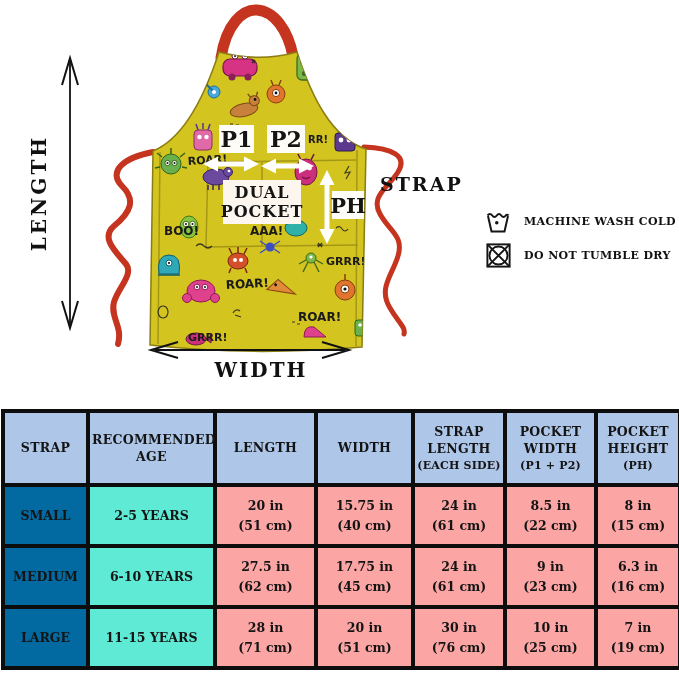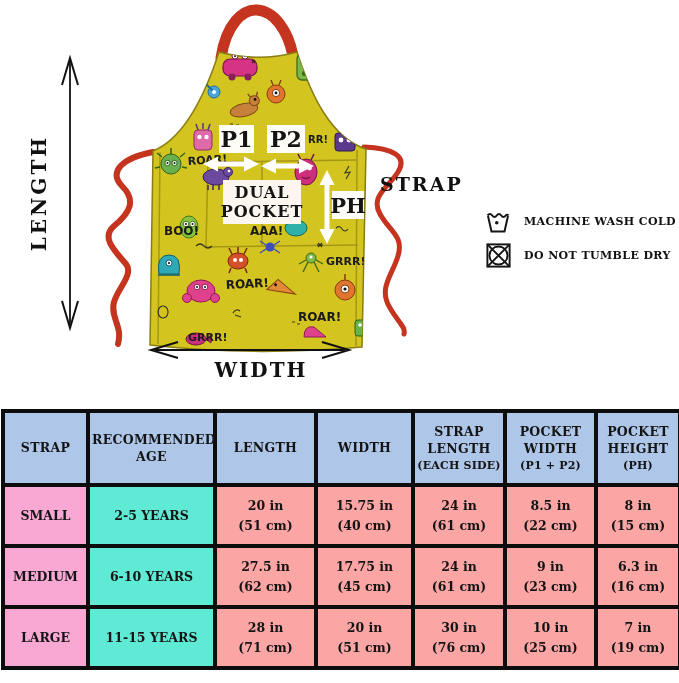--- a/index.html
+++ b/index.html
@@ -14,21 +14,21 @@
   .care-ic{width:34px;height:33px;display:flex;align-items:center;justify-content:center;flex:0 0 34px;}
   .care-lab{font-size:11px;font-weight:bold;letter-spacing:.4px;margin-left:9px;white-space:nowrap;color:#111;}
 
   
   #size-table{position:absolute;left:1px;top:409px;width:677px;border-collapse:collapse;table-layout:fixed;}
   #size-table th,#size-table td{border:4px solid #0d0d0d;text-align:center;vertical-align:middle;padding:0 2px;}
   #size-table th{background:#aec6e8;font-size:12.5px;font-weight:bold;letter-spacing:.3px;line-height:1.4;height:70px;}
   #size-table th .sub{display:block;font-size:11px;letter-spacing:.2px;}
   #size-table td{height:57px;font-weight:bold;font-size:12.5px;}
   #size-table td span{display:block;line-height:1.55;}
-  .bg-green{background:#f9a8d4;}
+  .bg-green{background:#0369a1;}
   .bg-cream{background:#5eead4;}
   .bg-gray{background:#fca5a5;}
 </style>
 </head>
 <body>
 
 <div id="stage">
 
   <svg width="679" height="405" viewBox="0 0 679 405" style="position:absolute;left:0;top:0;">
     <defs>

